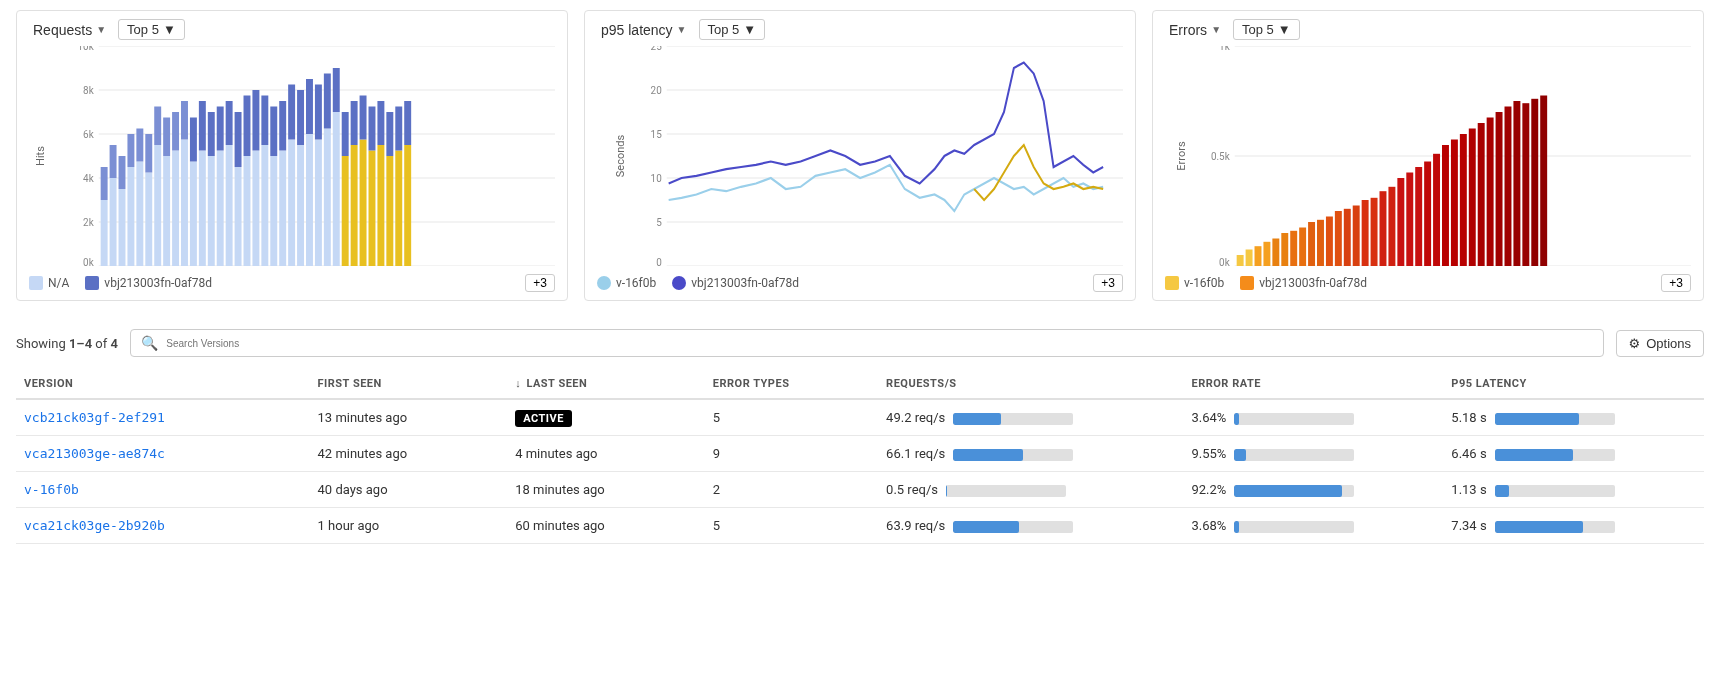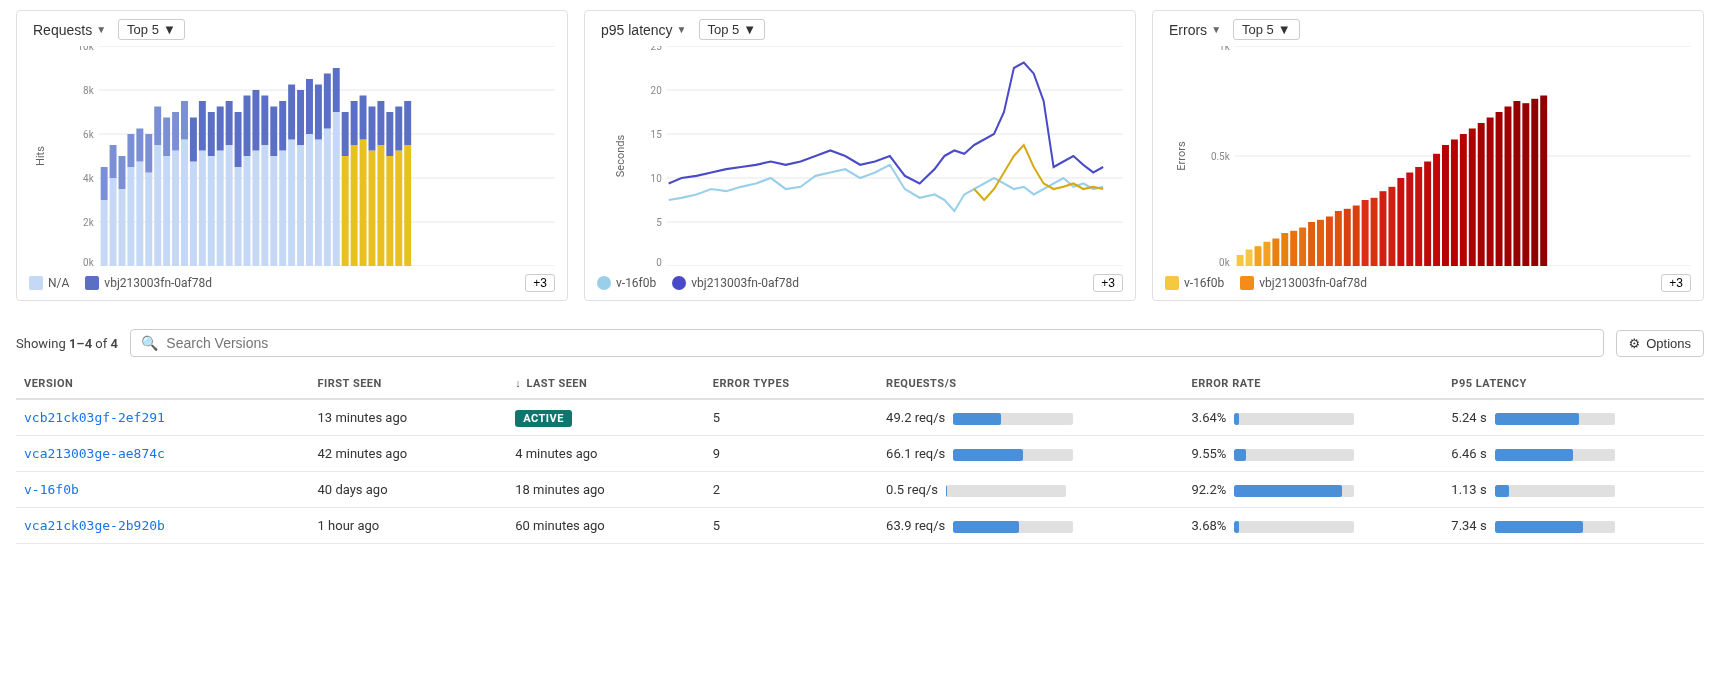--- a/index.html
+++ b/index.html
@@ -153,21 +153,21 @@
     }
 
     .search-icon {
       color: #999;
       font-size: 14px;
     }
 
     .search-input {
       border: none;
       outline: none;
-      font-size: 14px;
+      font-size: 10px;
       color: #0369a1;
       width: 100%;
       background: transparent;
     }
 
     .options-btn {
       display: flex;
       align-items: center;
       gap: 6px;
       border: 1px solid #ccc;
@@ -205,21 +205,21 @@
       vertical-align: middle;
     }
 
     .version-id {
       font-family: monospace;
       font-size: 13px;
       color: #1a73e8;
     }
 
     .active-badge {
-      background: #0f766e;
+      background: #000000;
       color: #fff;
       font-size: 11px;
       font-weight: 700;
       padding: 2px 8px;
       border-radius: 3px;
       letter-spacing: 0.5px;
     }
 
     .bar-cell {
       display: flex;
@@ -569,21 +569,21 @@
             <td>
     <div class="bar-cell">
       <span>3.64%</span>
       <div class="bar-track">
         <div class="bar-fill bar-fill-blue" style="width:4%"></div>
       </div>
     </div>
             </td>
             <td>
     <div class="bar-cell">
-      <span>5.24 s</span>
+      <span>5.18 s</span>
       <div class="bar-track">
         <div class="bar-fill bar-fill-blue" style="width:70%"></div>
       </div>
     </div>
             </td>
           </tr>
           <tr>
             <td><span class="version-id">vca213003ge-ae874c</span></td>
             <td>42 minutes ago</td>
             <td>4 minutes ago</td>

